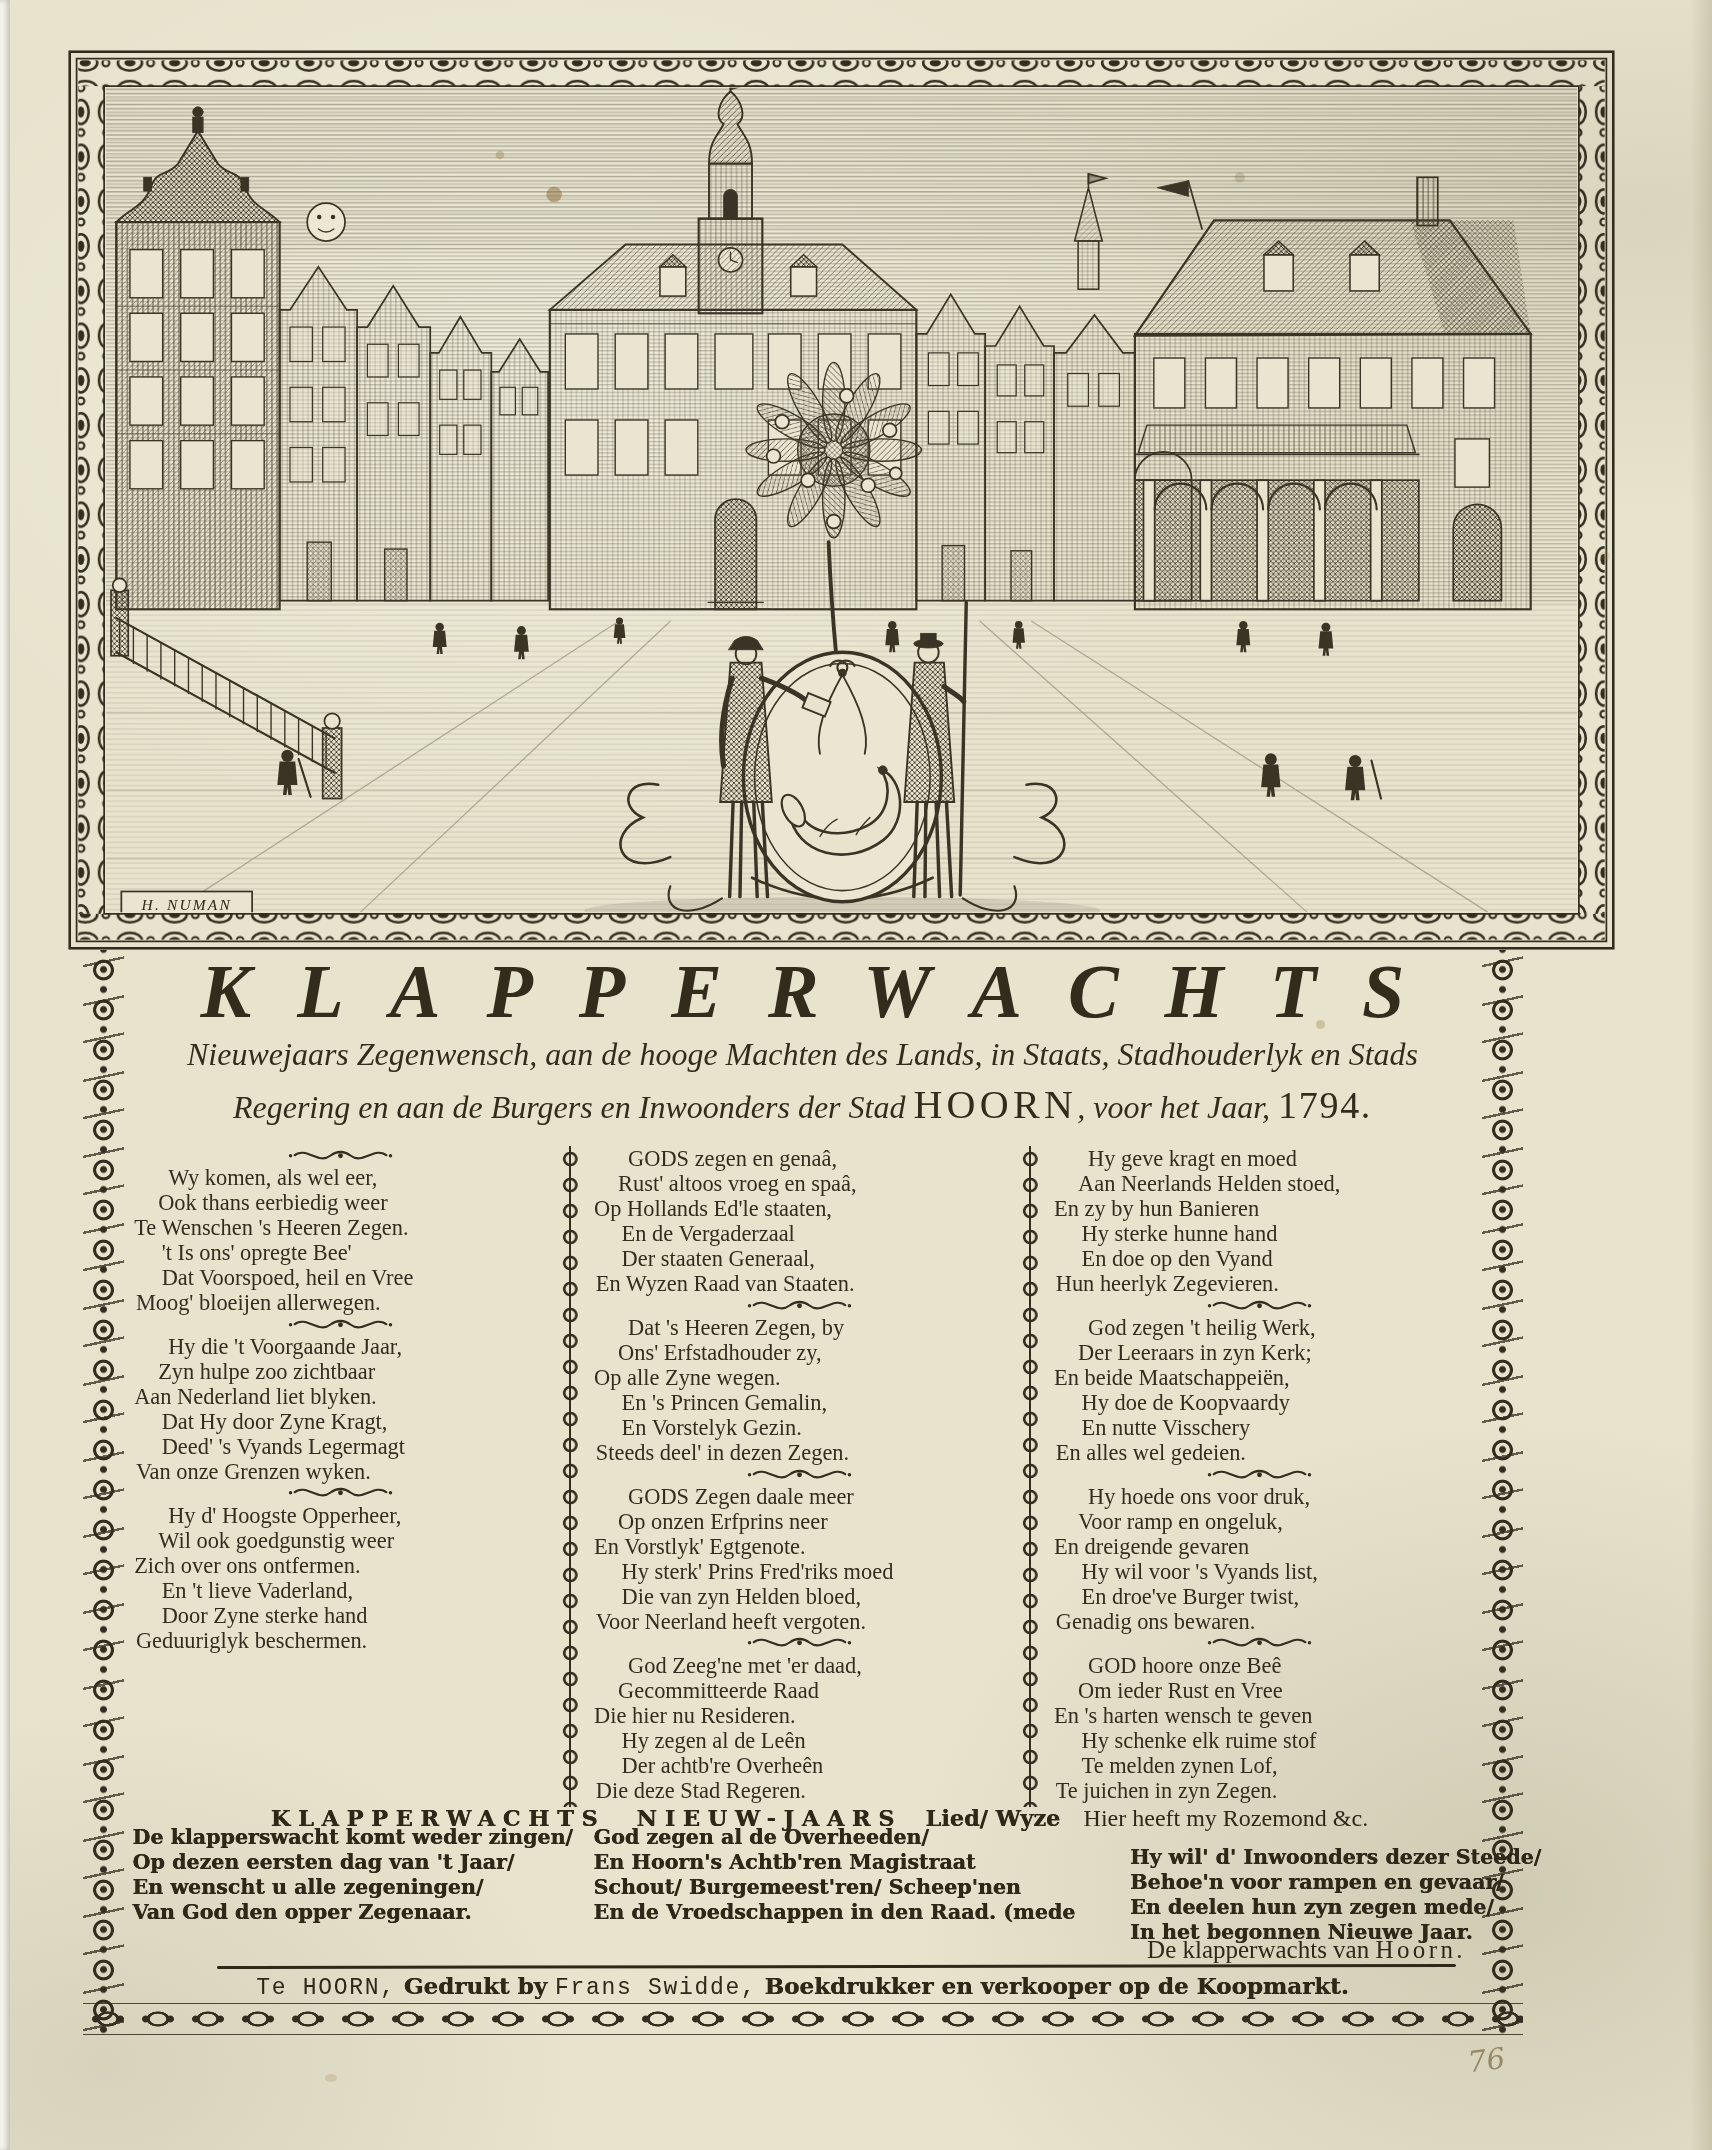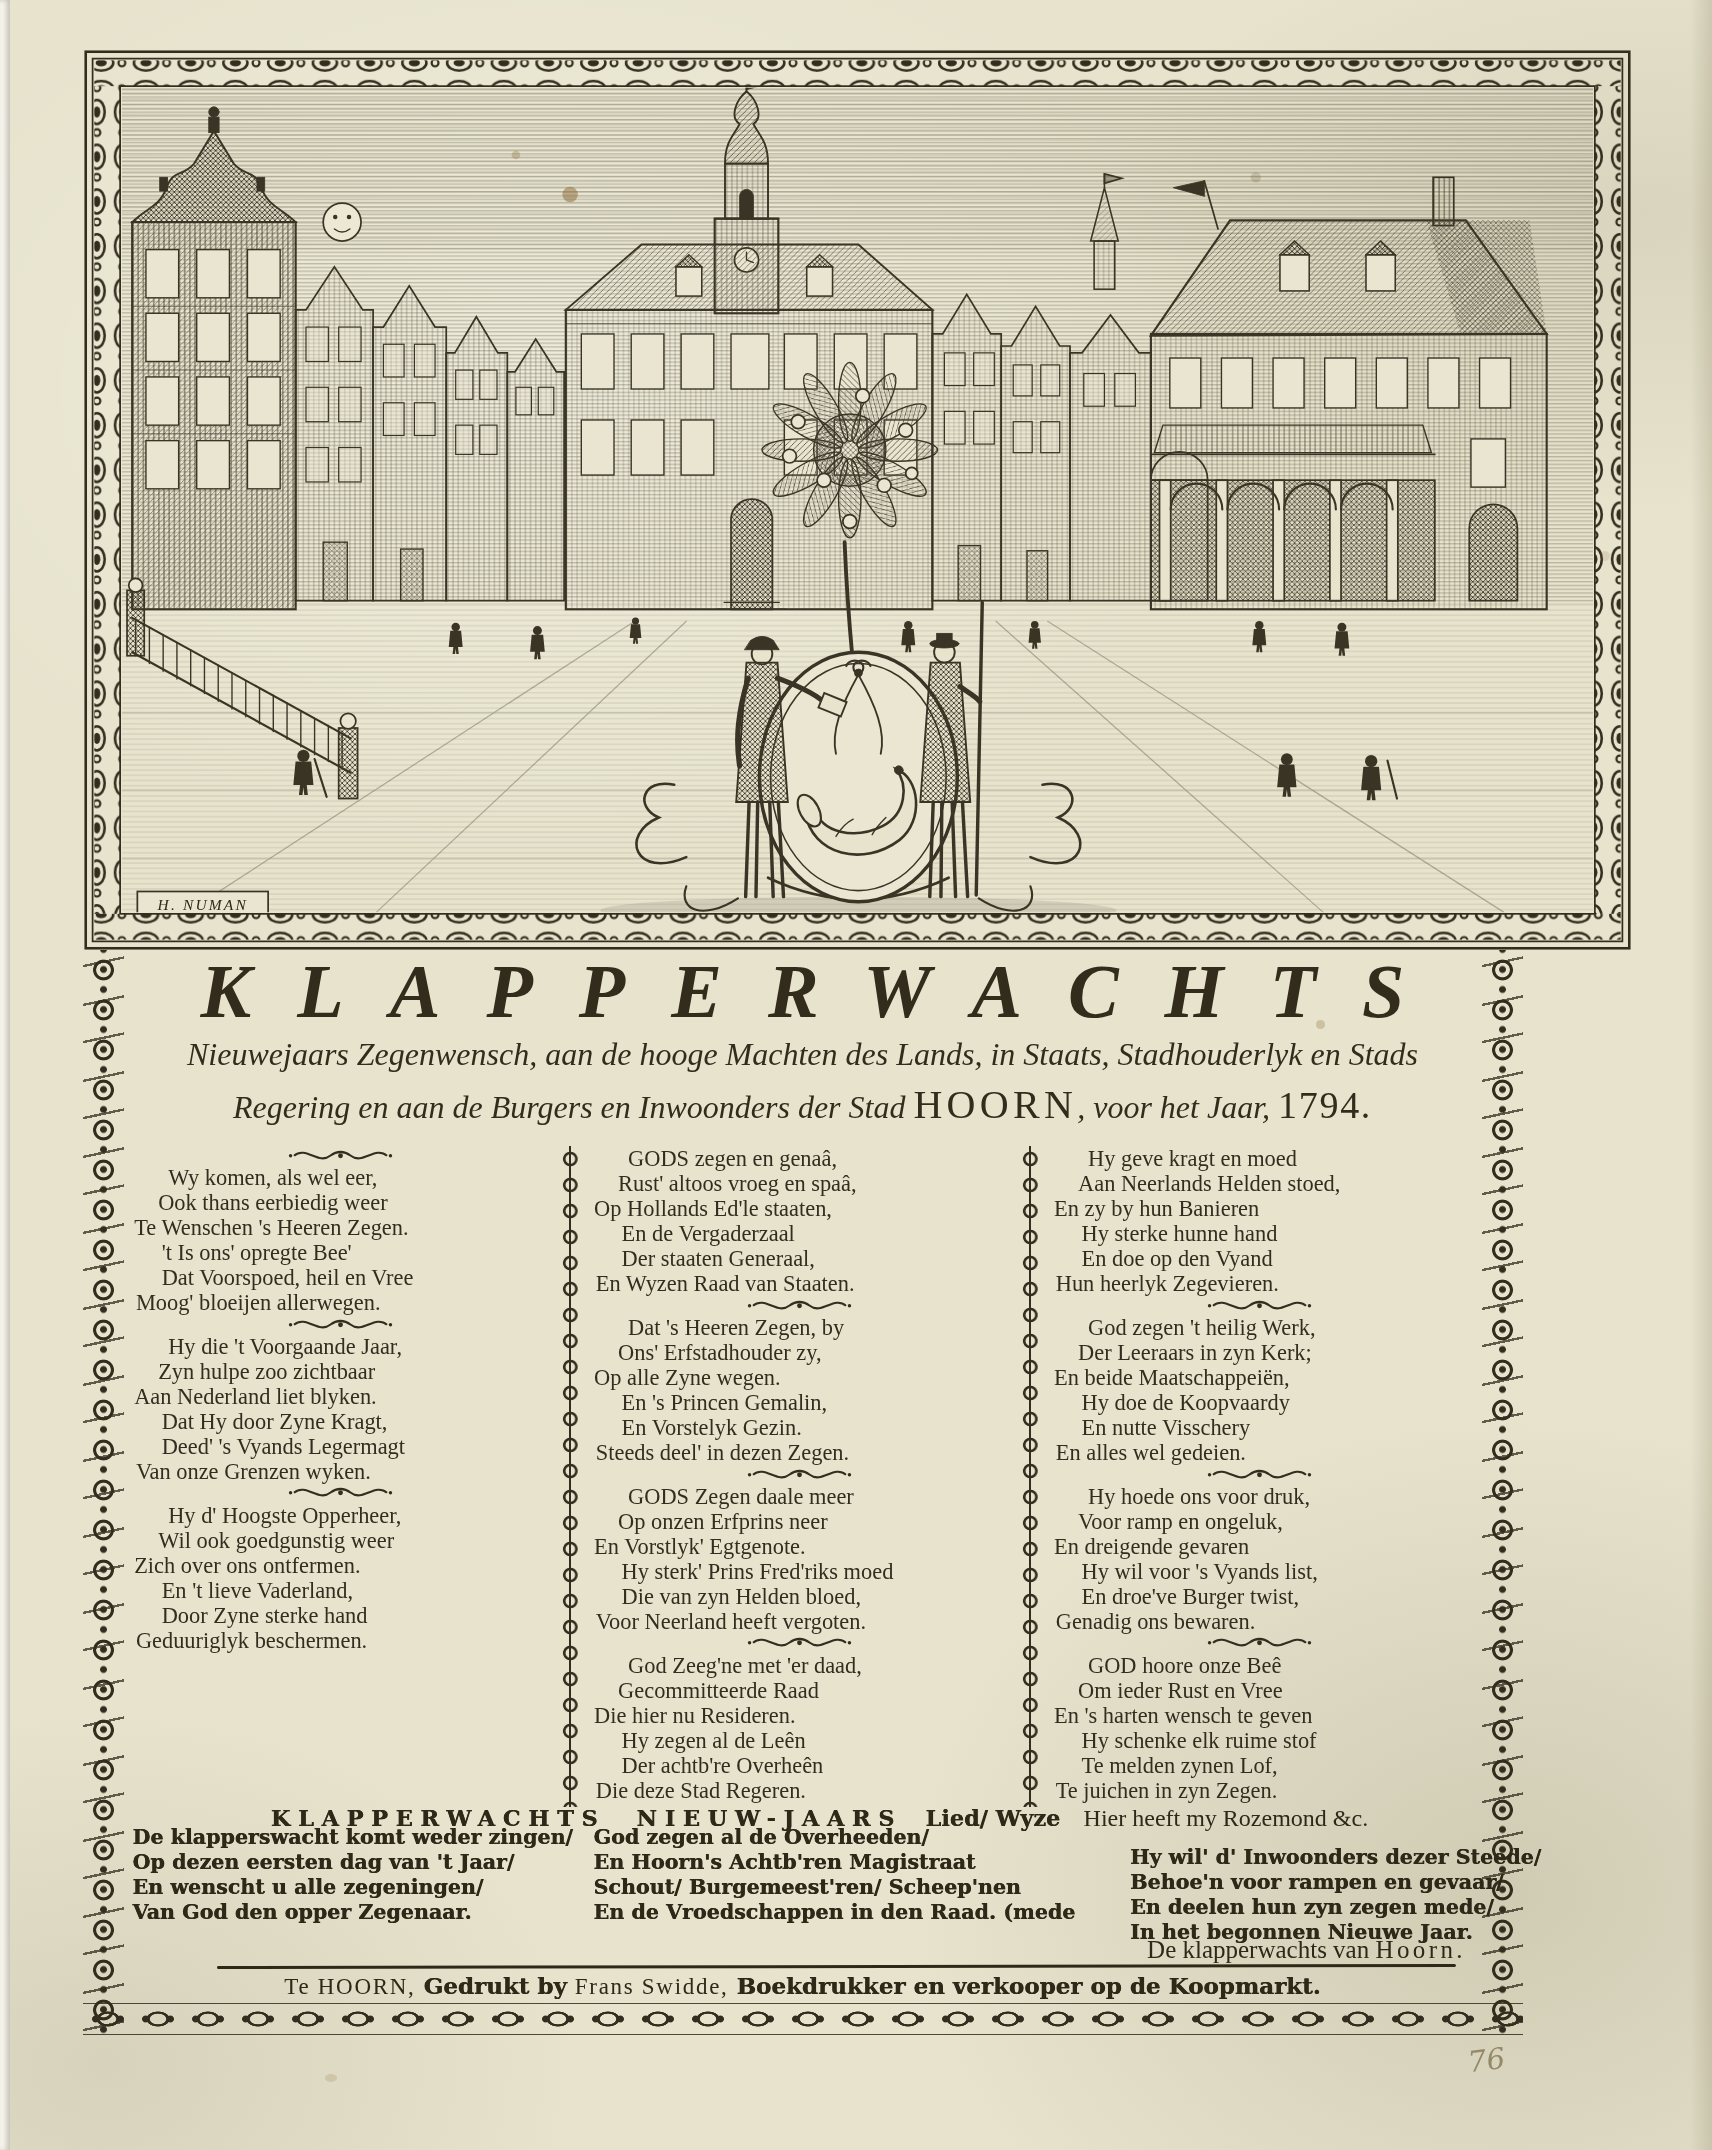--- a/index.html
+++ b/index.html
@@ -18,21 +18,21 @@
       radial-gradient(688px 516px at 6% 96%, rgba(118,106,74,.14), transparent 70%),
       radial-gradient(774px 430px at 96% 10%, rgba(118,106,74,.12), transparent 70%);
   }
   .scan-edge-left{position:absolute;left:0;top:0;width:9.5px;height:100%;
     background:#f6f4ec;box-shadow:inset -3.4px 0 5.2px rgba(60,50,30,.25);}
   .scan-edge-right{position:absolute;right:0;top:0;width:22.4px;height:100%;
     background:linear-gradient(90deg,transparent,rgba(110,98,66,.18));}
   .fox{position:absolute;border-radius:50%;pointer-events:none;}
 
   
-  .engraving{position:absolute;left:84px;top:50px;width:1547px;height:900px;}
+  .engraving{position:absolute;left:68px;top:50px;width:1547px;height:900px;}
 
   
   .side-orn{
     position:absolute;top:950px;width:41px;height:1089px;
     background-image:
       radial-gradient(circle at 50% 50%, rgba(51,45,31,0) 6.9px, #332d1f 7.7px 10px, rgba(51,45,31,0) 10.8px),
       radial-gradient(circle at 50% 50%, #332d1f 3px, rgba(51,45,31,0) 3.9px),
       repeating-linear-gradient(168deg, transparent 0 14.6px, rgba(51,45,31,.75) 14.6px 17px, transparent 17px 38px);
     background-size:41px 40px, 41px 20px, 41px 76px;
     background-position:0 0, 0 9.5px, 0 0;
@@ -107,21 +107,21 @@
   .attribution{
     position:absolute;right:246px;top:1936px;font-size:25px;color:#2e2819;white-space:nowrap;
   }
   .attribution .caps{letter-spacing:3.4px;}
   .rule{position:absolute;left:217px;top:1965px;width:1239px;height:3px;background:#2e2819;
     border-radius:1.7px;transform:rotate(-.1deg);}
   .imprint{
     position:absolute;left:123px;top:1972px;width:1359px;text-align:center;
     font-size:23px;color:#2e2819;white-space:nowrap;
   }
-  .imprint .roman{font-weight:normal;text-shadow:none;font-family:Liberation Serif, serif;letter-spacing:1.7px;}
+  .imprint .roman{font-weight:normal;text-shadow:none;font-family:Liberation Mono, monospace;letter-spacing:1.7px;}
 
   .pencil-note{
     position:absolute;left:1468px;top:2043px;font-size:29px;color:#8a7d5d;
     font-style:italic;transform:rotate(-7deg);opacity:.85;
     font-family:"DejaVu Serif",serif;
   }
 </style>
 </head>
 <body>
 

